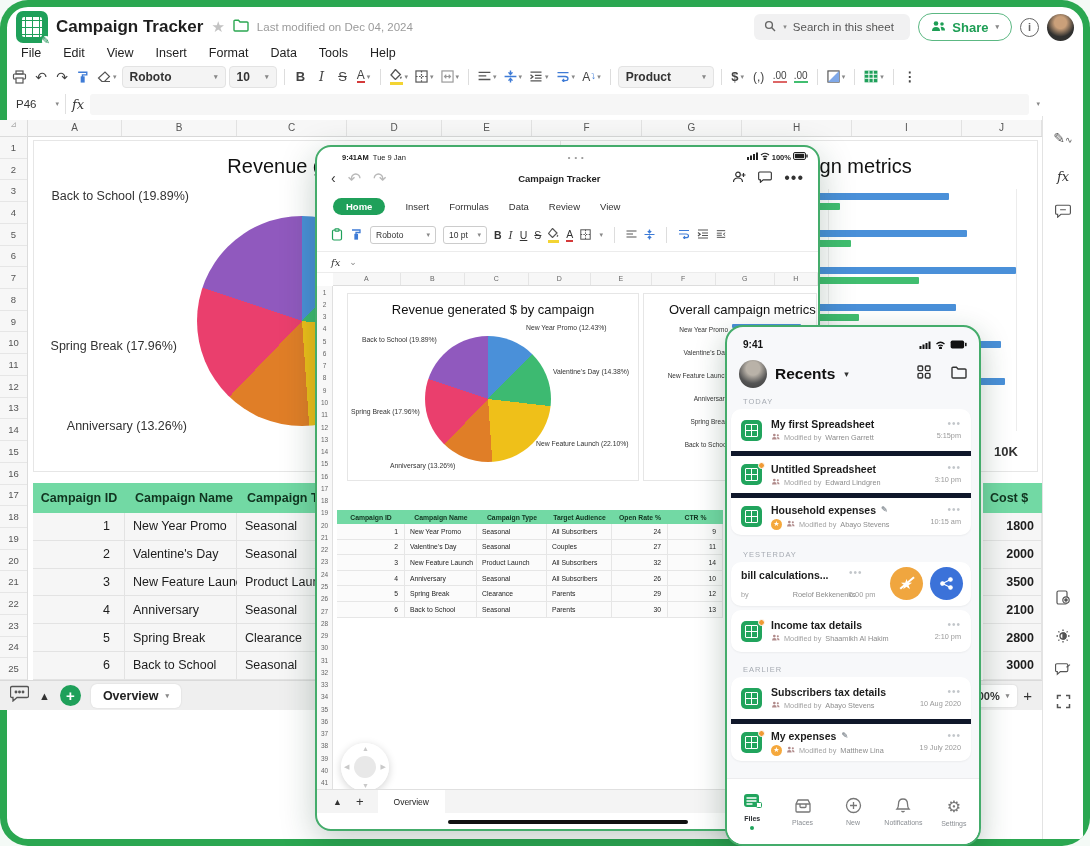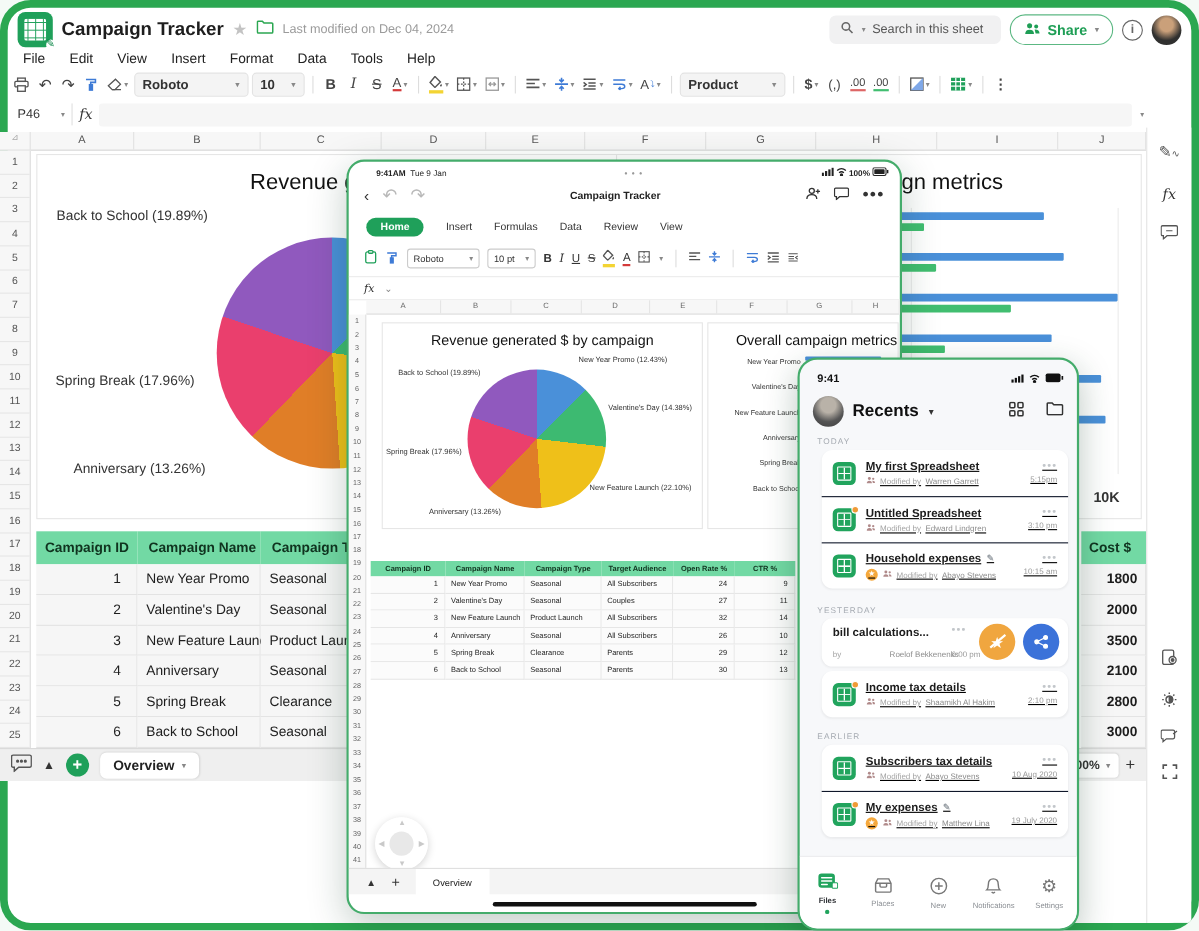--- a/index.html
+++ b/index.html
@@ -129,24 +129,24 @@
            box-shadow:0 10px 30px rgba(20,60,40,.28); z-index:9; }
   .p-status { position:absolute; top:8px; left:16px; right:12px; display:flex; align-items:center; }
   .p-status .time { font-size:10px; font-weight:bold; color:#111; }
   .p-status .right { margin-left:auto; display:flex; gap:4px; align-items:center; color:#111; }
   .p-header { position:absolute; top:30px; left:12px; right:12px; height:34px; display:flex; align-items:center; gap:8px; }
   .p-avatar { width:28px; height:28px; border-radius:50%;
               background:radial-gradient(circle at 50% 30%, #b9b2a8 28%, #555 62%, #3d3d3d 100%); }
   .p-title { font-size:15.5px; font-weight:bold; color:#101010; }
   .p-hic { color:#333; margin-left:12px; }
   .p-seclabel { position:absolute; left:16px; font-size:7.5px; color:#a6abb2; letter-spacing:1px; }
-  .p-card { position:absolute; left:20px; right:8px; background:#fff; border-radius:10px;
-            box-shadow:0 1px 2px rgba(0,0,0,.05);text-decoration:underline; }
+  .p-card { position:absolute; left:4px; right:8px; background:#fff; border-radius:10px;
+            box-shadow:0 1px 2px rgba(0,0,0,.05); }
   .p-item { height:42px; display:flex; align-items:center; gap:9px; padding:0 10px; position:relative; }
-  .p-item + .p-item { border-top:1px solid #0f172a; }
+  .p-item + .p-item { border-top:5px solid #0f172a; }
   .p-fileicon { width:21px; height:21px; background:#21A45D; border-radius:5px; position:relative; flex:0 0 auto; }
   .p-fileicon::after { content:""; position:absolute; inset:4px; border:1.2px solid #fff; border-radius:1px;
       background:linear-gradient(#fff 1px, transparent 1px) 0 5px/100% 6px no-repeat padding-box,
                  linear-gradient(90deg,#fff 1px, transparent 1px) 5px 0/6px 100% no-repeat padding-box; }
   .p-dot { position:absolute; top:-2px; right:-3px; width:7px; height:7px; background:#F09A36;
            border:1.5px solid #fff; border-radius:50%; }
   .p-main { flex:1; min-width:0; }
   .p-ititle { font-size:10.5px; font-weight:bold; color:#1c1c1c; white-space:nowrap; display:flex; align-items:center; gap:5px; }
   .p-isub { margin-top:3px; font-size:7.3px; color:#a3a3a3; display:flex; align-items:center; gap:4px; white-space:nowrap; }
   .p-star { width:11px; height:11px; background:#F5A83C; border-radius:50%; color:#fff; font-size:7px;

